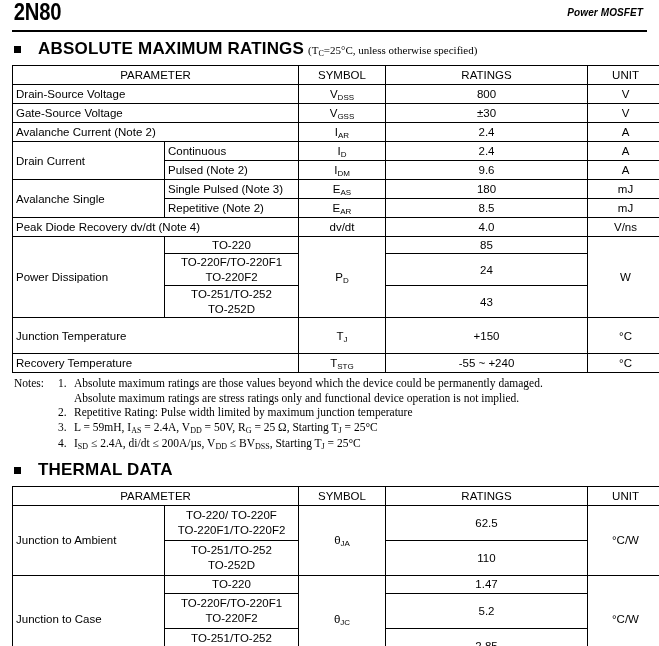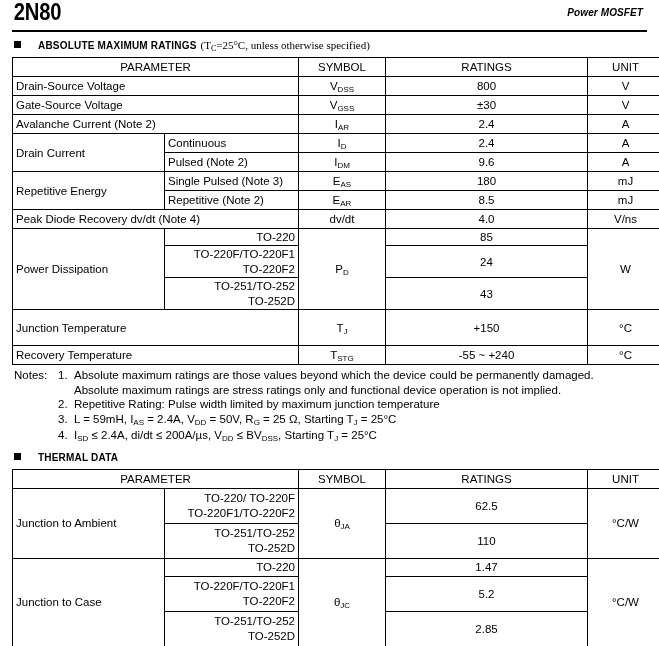--- a/index.html
+++ b/index.html
@@ -64,21 +64,21 @@
     height: 7px;
     background: #000;
     display: inline-block;
     margin-right: 17px;
     position: relative;
     top: -1px;
     flex: none;
   }
   .section-title {
     font-weight: bold;
-    font-size: 10px;
+    font-size: 17px;
     letter-spacing: 0.2px;
     white-space: nowrap;
   }
   .section-cond {
     font-weight: normal;
     font-size: 11px;
     margin-left: 4px;
     white-space: nowrap;
     font-family: Liberation Serif, serif;
   }
@@ -98,21 +98,21 @@
     vertical-align: middle;
   }
   table.spec th {
     text-align: center;
     height: 18px;
   }
   .c-left { text-align: left; }
   .c-ctr  { text-align: center; }
 
   .pkg-cell {
-    text-align: right;
+    text-align: center;
     line-height: 15px;
     padding: 1px 3px;
   }
   .pkg-cell .ln { display: block; white-space: nowrap; }
 
   sub {
     font-size: 8px;
     vertical-align: baseline;
     position: relative;
     top: 2px;
@@ -120,20 +120,21 @@
   }
   .sym { white-space: nowrap; }
 
   .deg { font-size: 11.5px; }
 
   
   .notes {
     font-size: 11.5px;
     line-height: 14.6px;
     padding: 3px 2px 0 2px;
+    font-family: Liberation Serif, serif;
   }
   .note-row { display: flex; }
   .note-lead {
     width: 44px;
     flex: none;
     white-space: nowrap;
   }
   .note-num {
     width: 16px;
     flex: none;
@@ -209,21 +210,21 @@
       </tr>
 
       <tr style="height:19px">
         <td class="c-left">Pulsed (Note 2)</td>
         <td class="c-ctr sym"><span>I</span><sub>DM</sub></td>
         <td class="c-ctr">9.6</td>
         <td class="c-ctr">A</td>
       </tr>
 
       <tr style="height:19px">
-        <td rowspan="2" class="c-left">Repetitive Energy</td>
+        <td rowspan="2" class="c-left">Avalanche Single</td>
         <td class="c-left">Single Pulsed (Note 3)</td>
         <td class="c-ctr sym"><span>E</span><sub>AS</sub></td>
         <td class="c-ctr">180</td>
         <td class="c-ctr">mJ</td>
       </tr>
 
       <tr style="height:19px">
         <td class="c-left">Repetitive (Note 2)</td>
         <td class="c-ctr sym"><span>E</span><sub>AR</sub></td>
         <td class="c-ctr">8.5</td>

